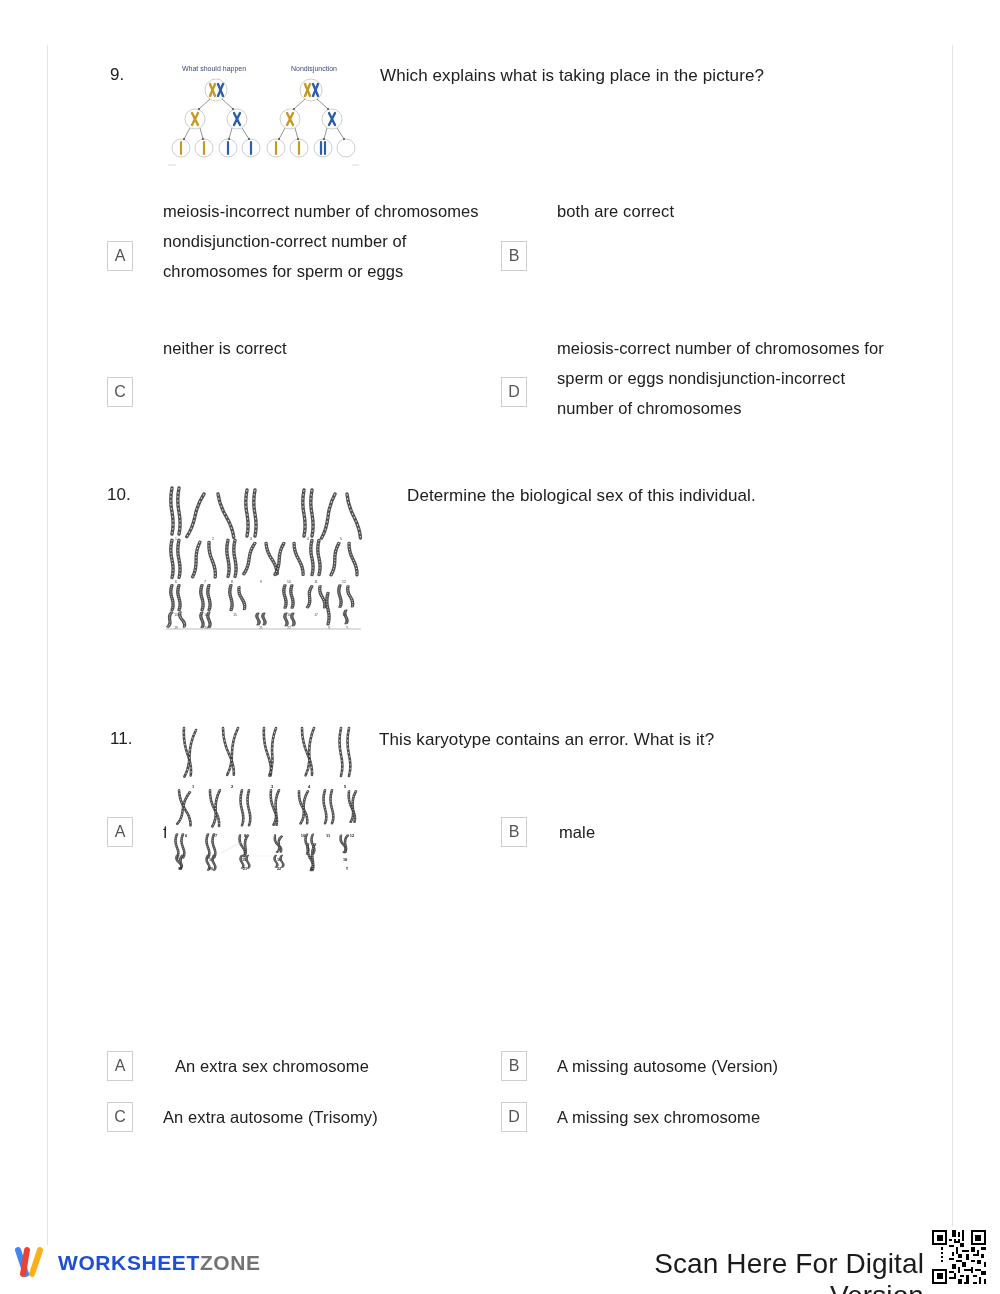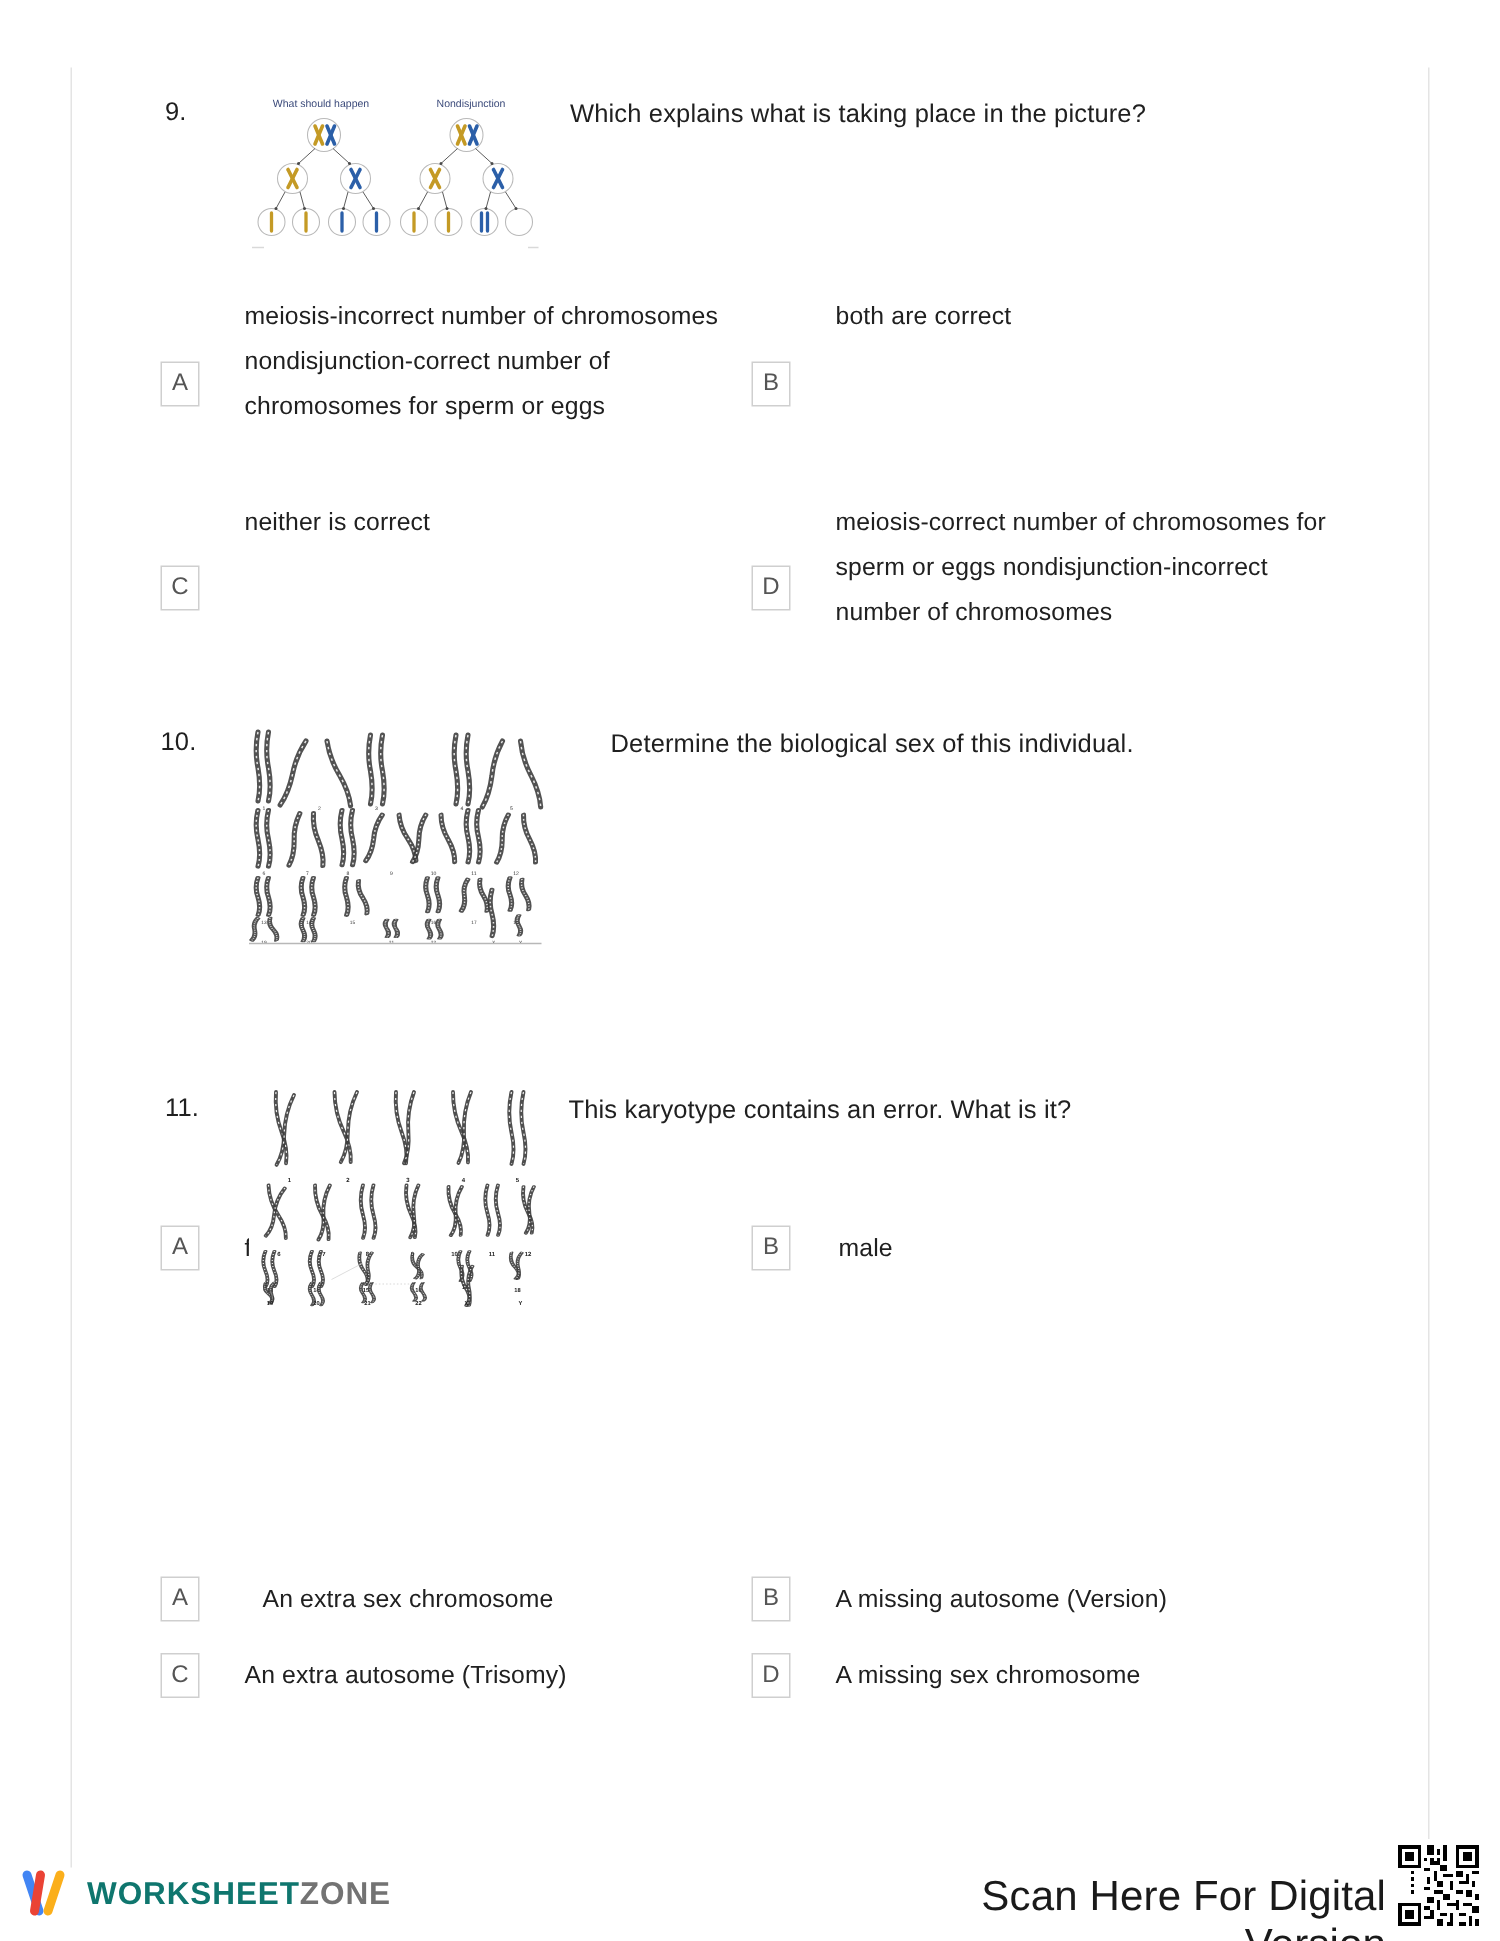--- a/index.html
+++ b/index.html
@@ -96,21 +96,21 @@
     display: flex;
     align-items: center;
   }
   .logo-mark { width: 38px; height: 34px; margin-right: 6px; }
   .logo-text {
     font-size: 21px;
     font-weight: bold;
     letter-spacing: .6px;
     font-family: "Liberation Sans", sans-serif;
   }
-  .logo-text .w1 { color: #0f766e; }
+  .logo-text .w1 { color: #1d4ed8; }
   .logo-text .w2 { color: #737373; }
 
   .scan-text {
     position: absolute;
     left: 586px;
     top: 8px;
     width: 338px;
     text-align: right;
     font-size: 28px;
     color: #1a1a1a;

